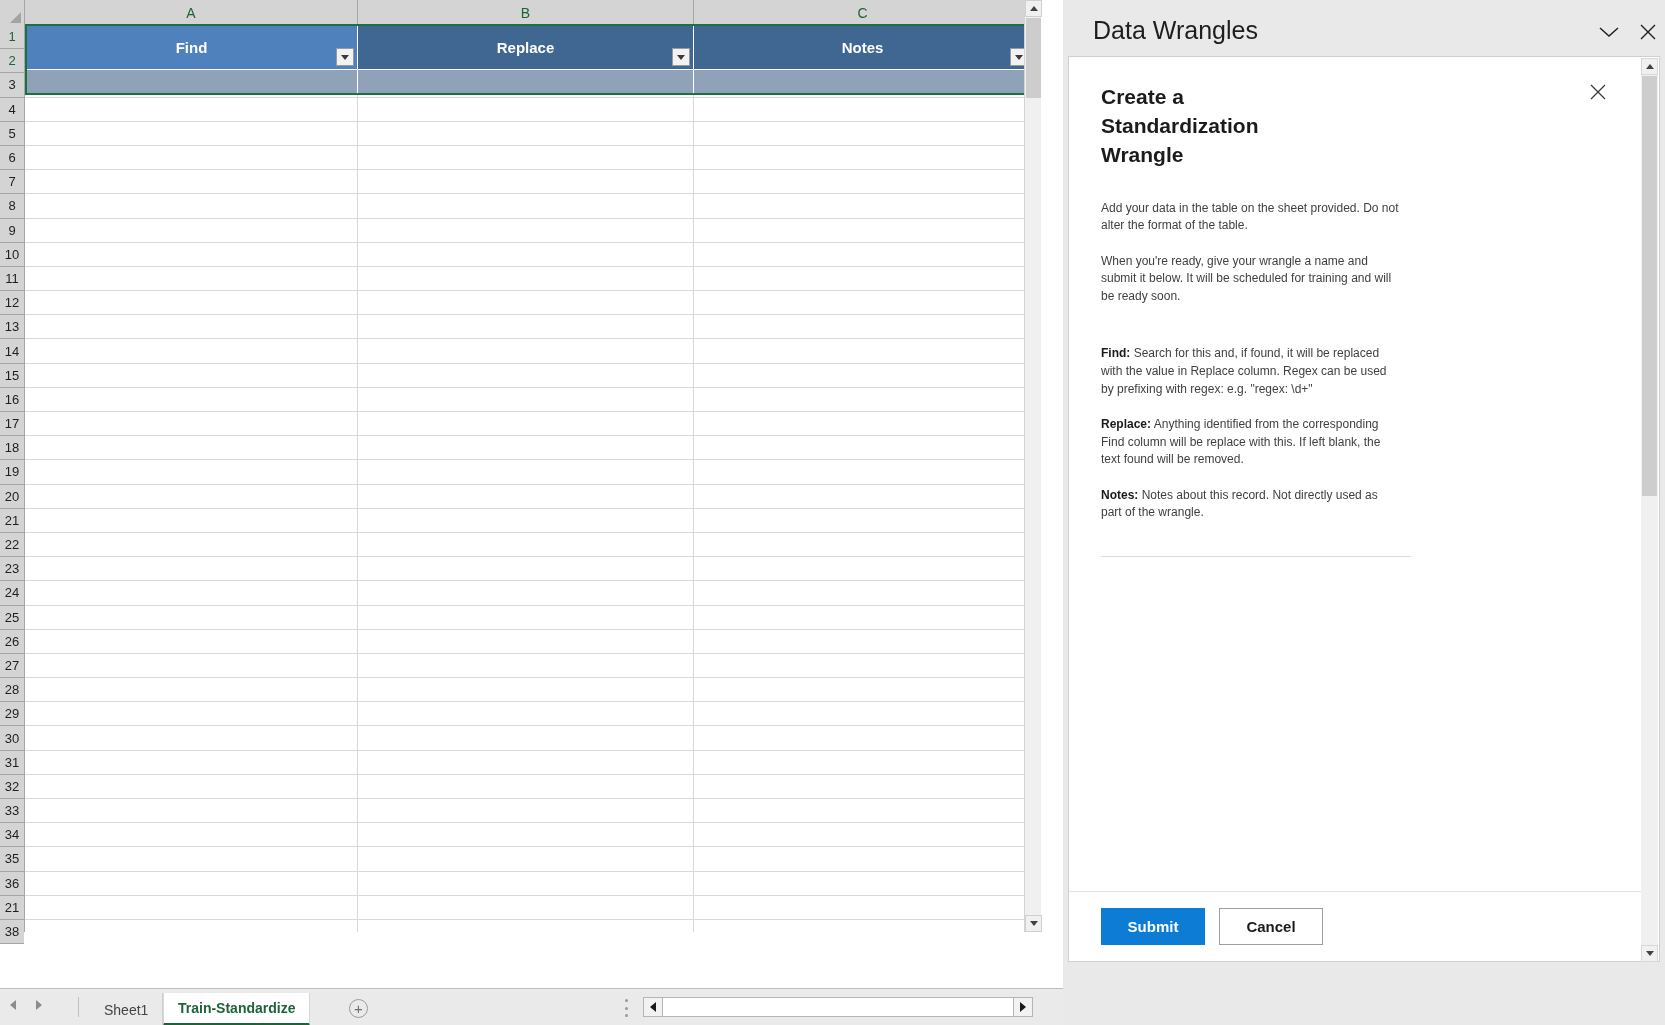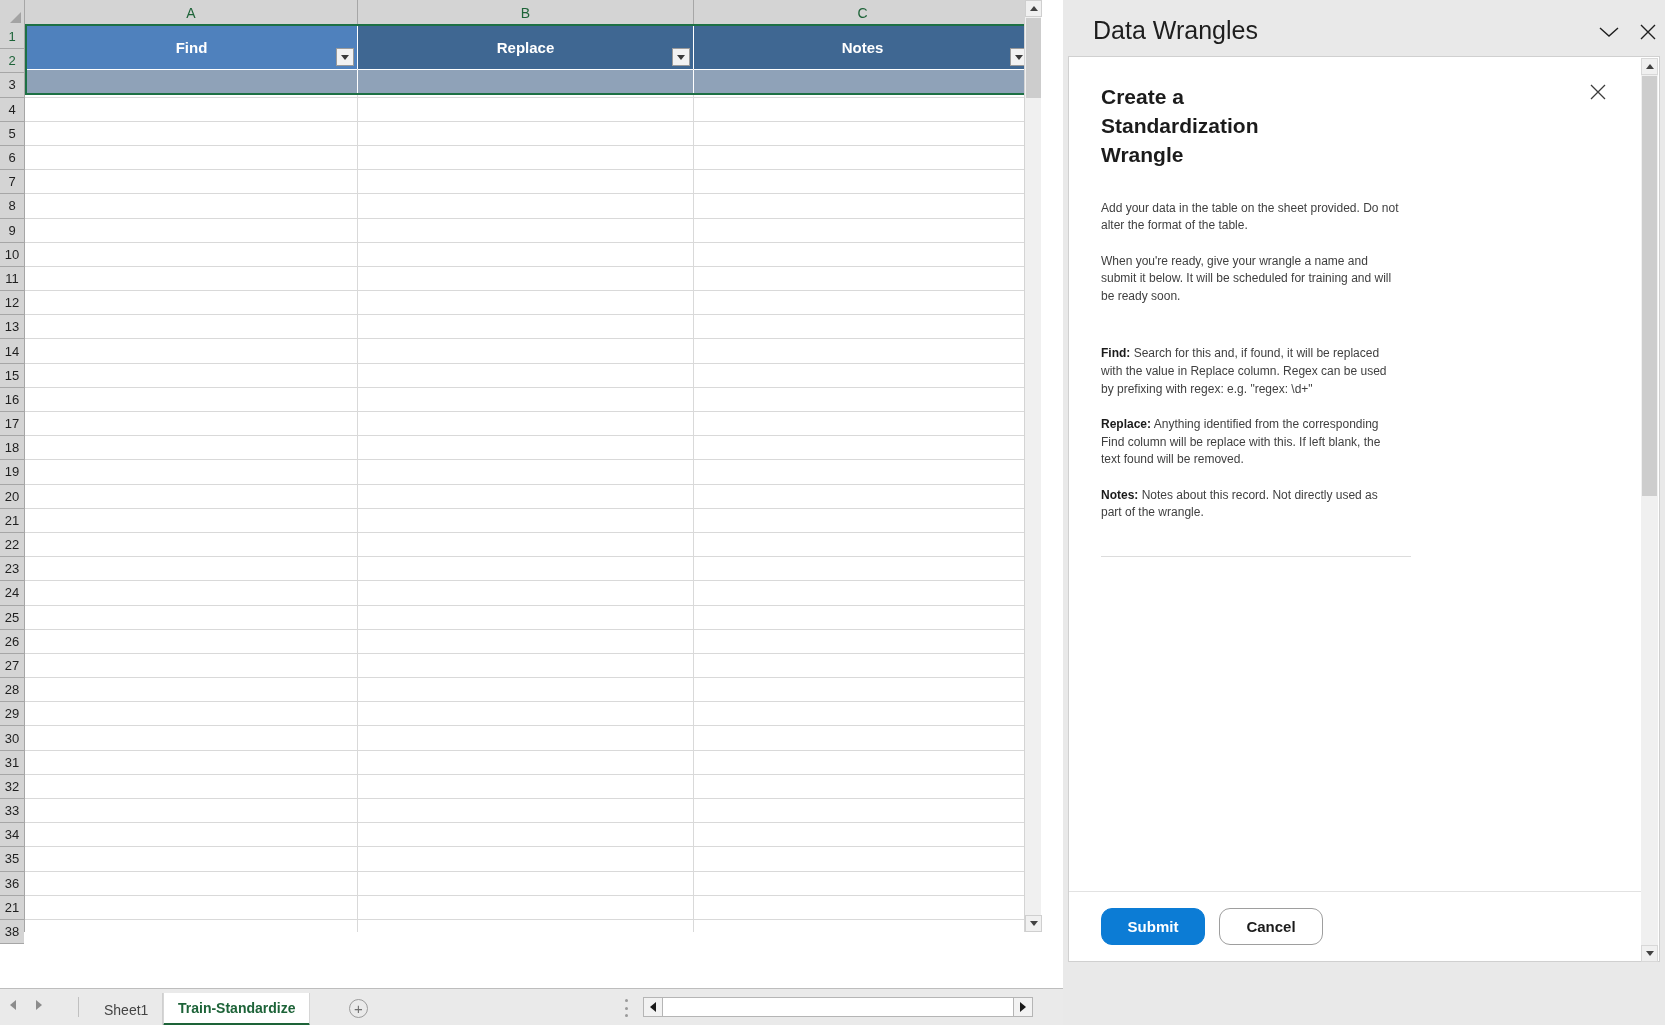--- a/index.html
+++ b/index.html
@@ -312,21 +312,20 @@
     width: 572px; height: 70px;
     border-top: 1px solid #e2e2e2;
     display: flex; align-items: center;
     padding-left: 32px; gap: 14px;
   }
   .btn {
     height: 37px; min-width: 104px;
     font-size: 15px; font-weight: bold;
     display: flex; align-items: center; justify-content: center;
     font-family: "Liberation Sans", sans-serif;
-    border-radius: 11px;
   }
   .btn.primary { background: #0c7cd5; color: #ffffff; border: 1px solid #0c7cd5; }
   .btn.secondary { background: #ffffff; color: #1b1b1b; border: 1px solid #9e9e9e; }
 </style>
 </head>
 <body>
 
 <div class="app">
 
   <div class="sheet-area">

